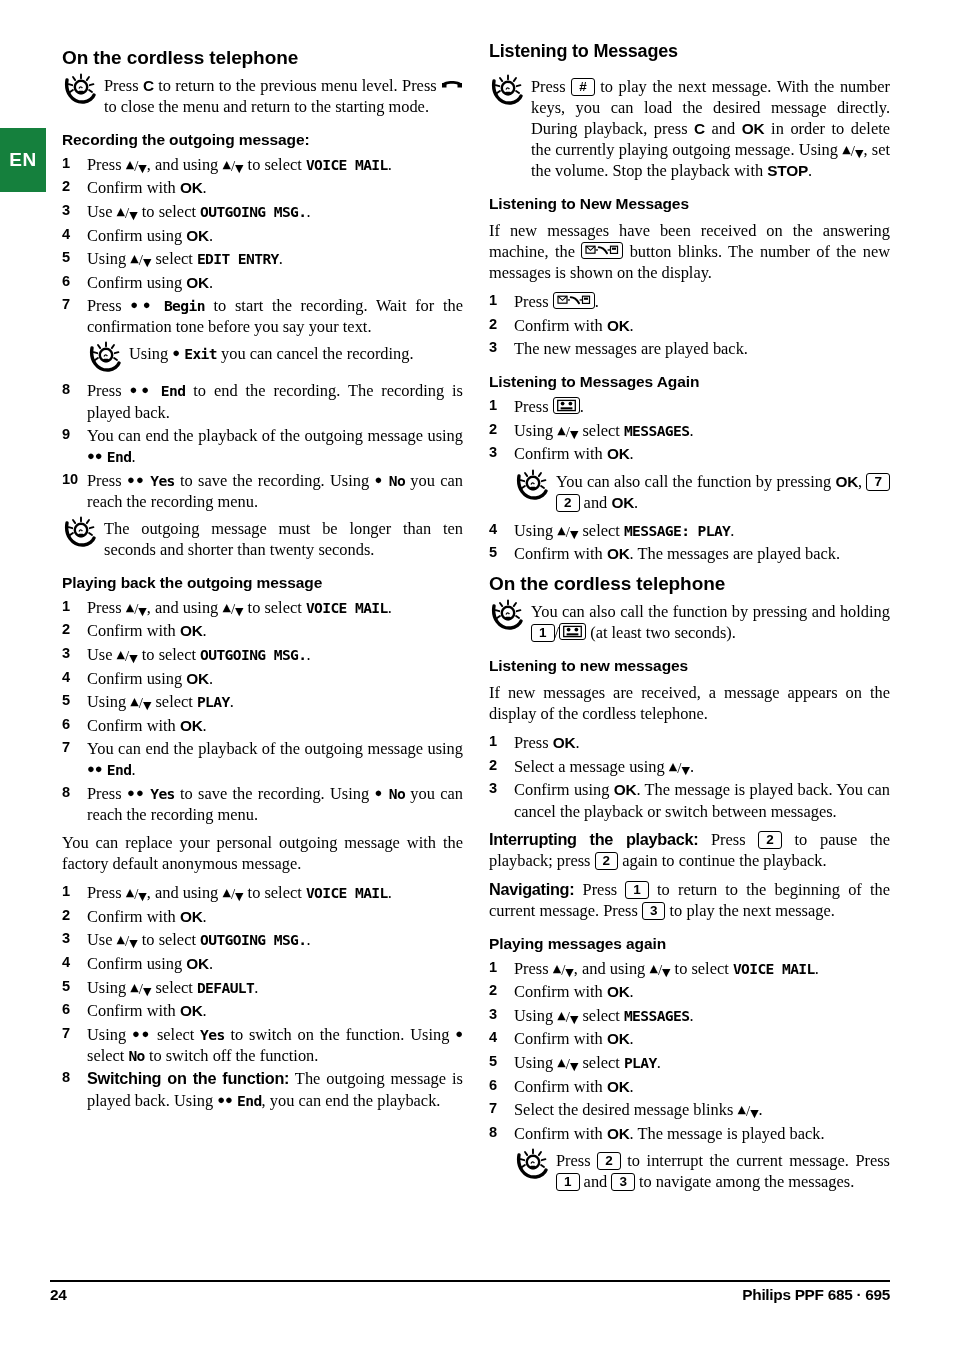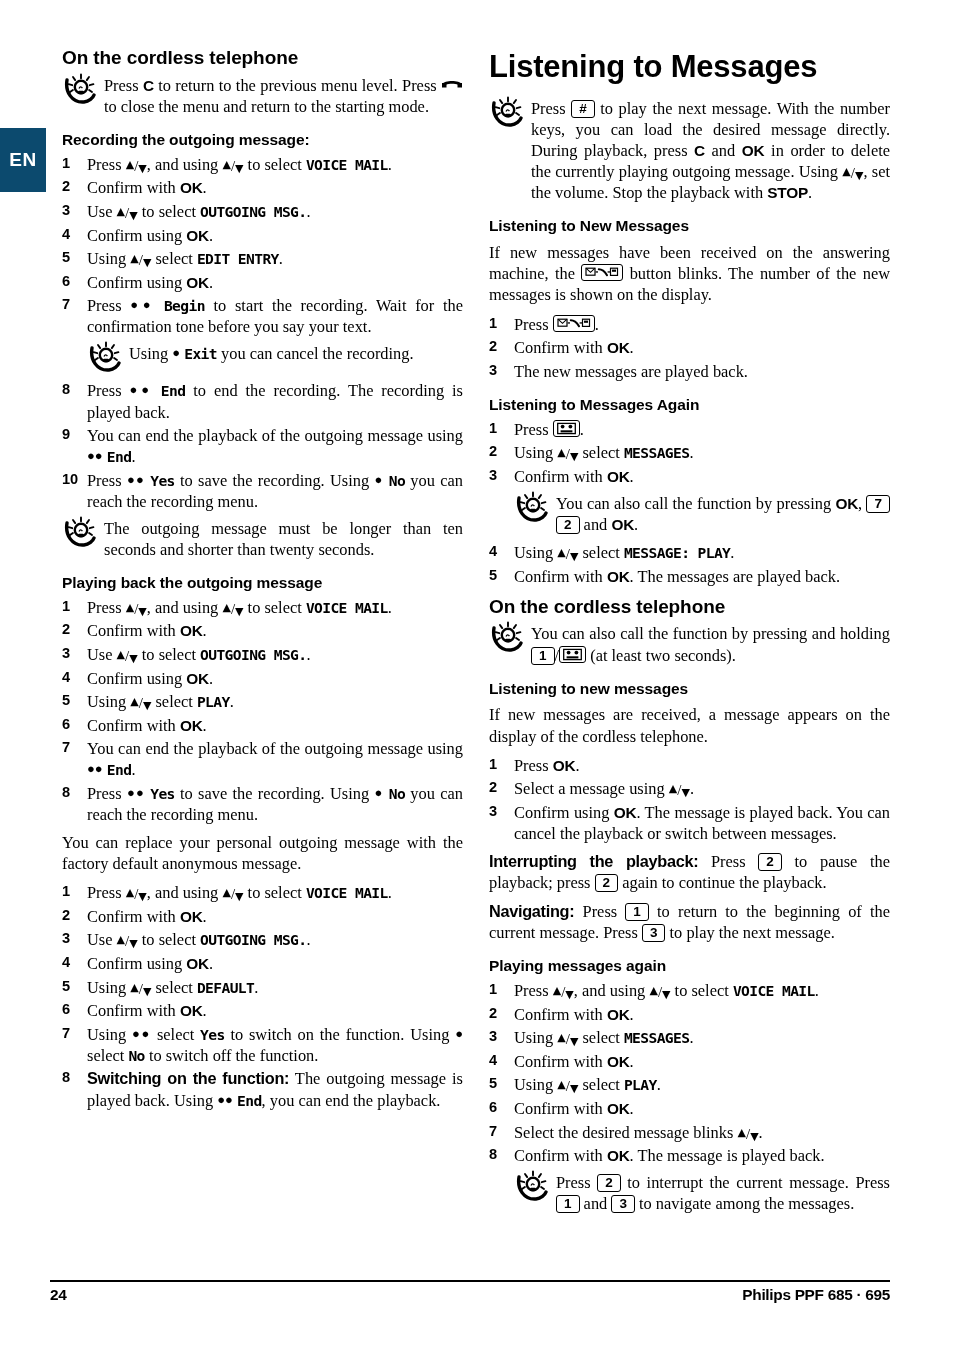--- a/index.html
+++ b/index.html
@@ -10,21 +10,21 @@
     font-family:"Liberation Serif", serif;
     color:#000;
     position:relative;
     overflow:hidden;
   }
 
   
   .lang-tab{
     position:absolute; left:0; top:128px;
     width:46px; height:64px;
-    background:#0c4a6e; color:#fff;
+    background:#15803d; color:#fff;
     font-family:"Liberation Sans", sans-serif;
     font-weight:bold; font-size:19px;
     display:flex; align-items:center; justify-content:center;
     letter-spacing:.5px;
   }
 
   
   .page{
     position:absolute; left:0; top:0;
     width:826px; height:1352px;
@@ -35,23 +35,23 @@
     gap:26px;
     width:828px;
   }
   .col{ width:401px; }
   .col.right{ width:401px; }
 
   
   h1.title{
     font-family:"Liberation Sans", sans-serif;
     font-weight:bold;
-    font-size:31px;
+    font-size:18px;
     line-height:1.1;
-    margin:12px 0 14px 0;
+    margin:4px 0 14px 0;
     letter-spacing:-.2px;
   }
   h2.sub{
     font-family:"Liberation Sans", sans-serif;
     font-weight:bold;
     font-size:19px;
     line-height:1.15;
     margin:9px 0 4px 0;
     letter-spacing:-.1px;
   }

